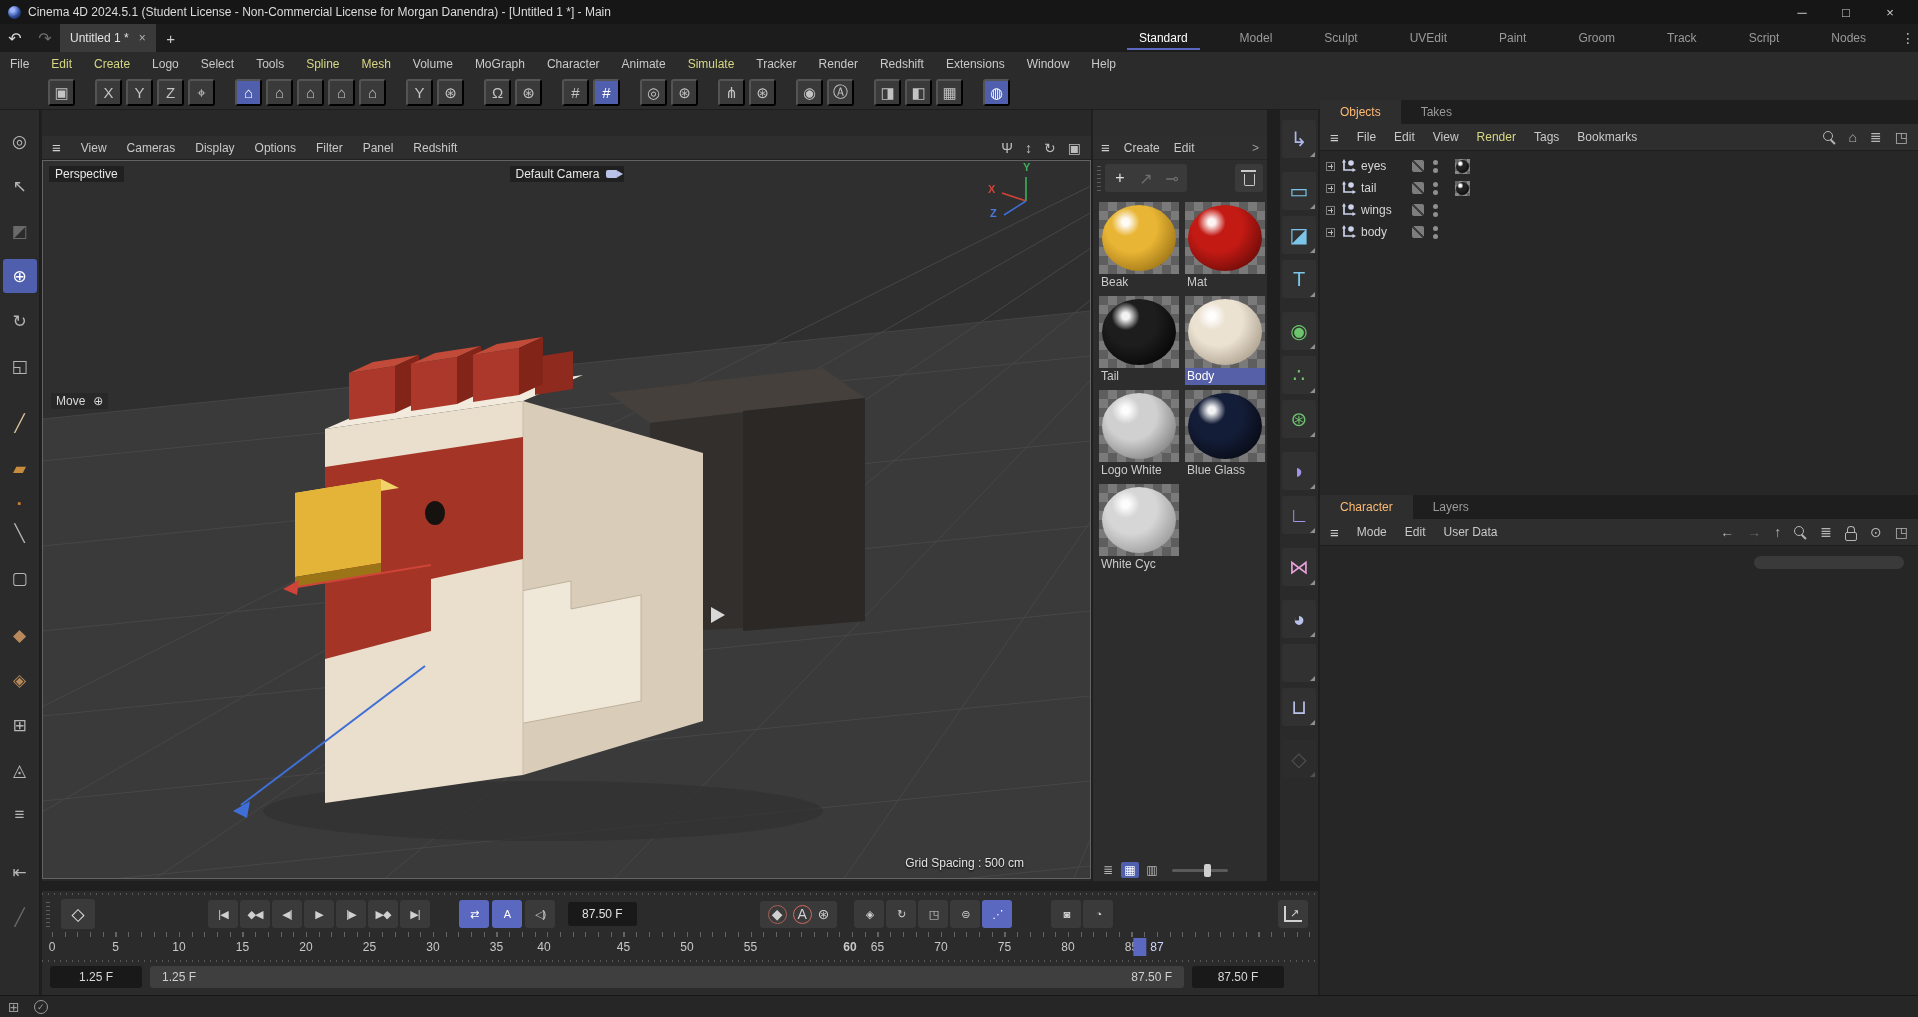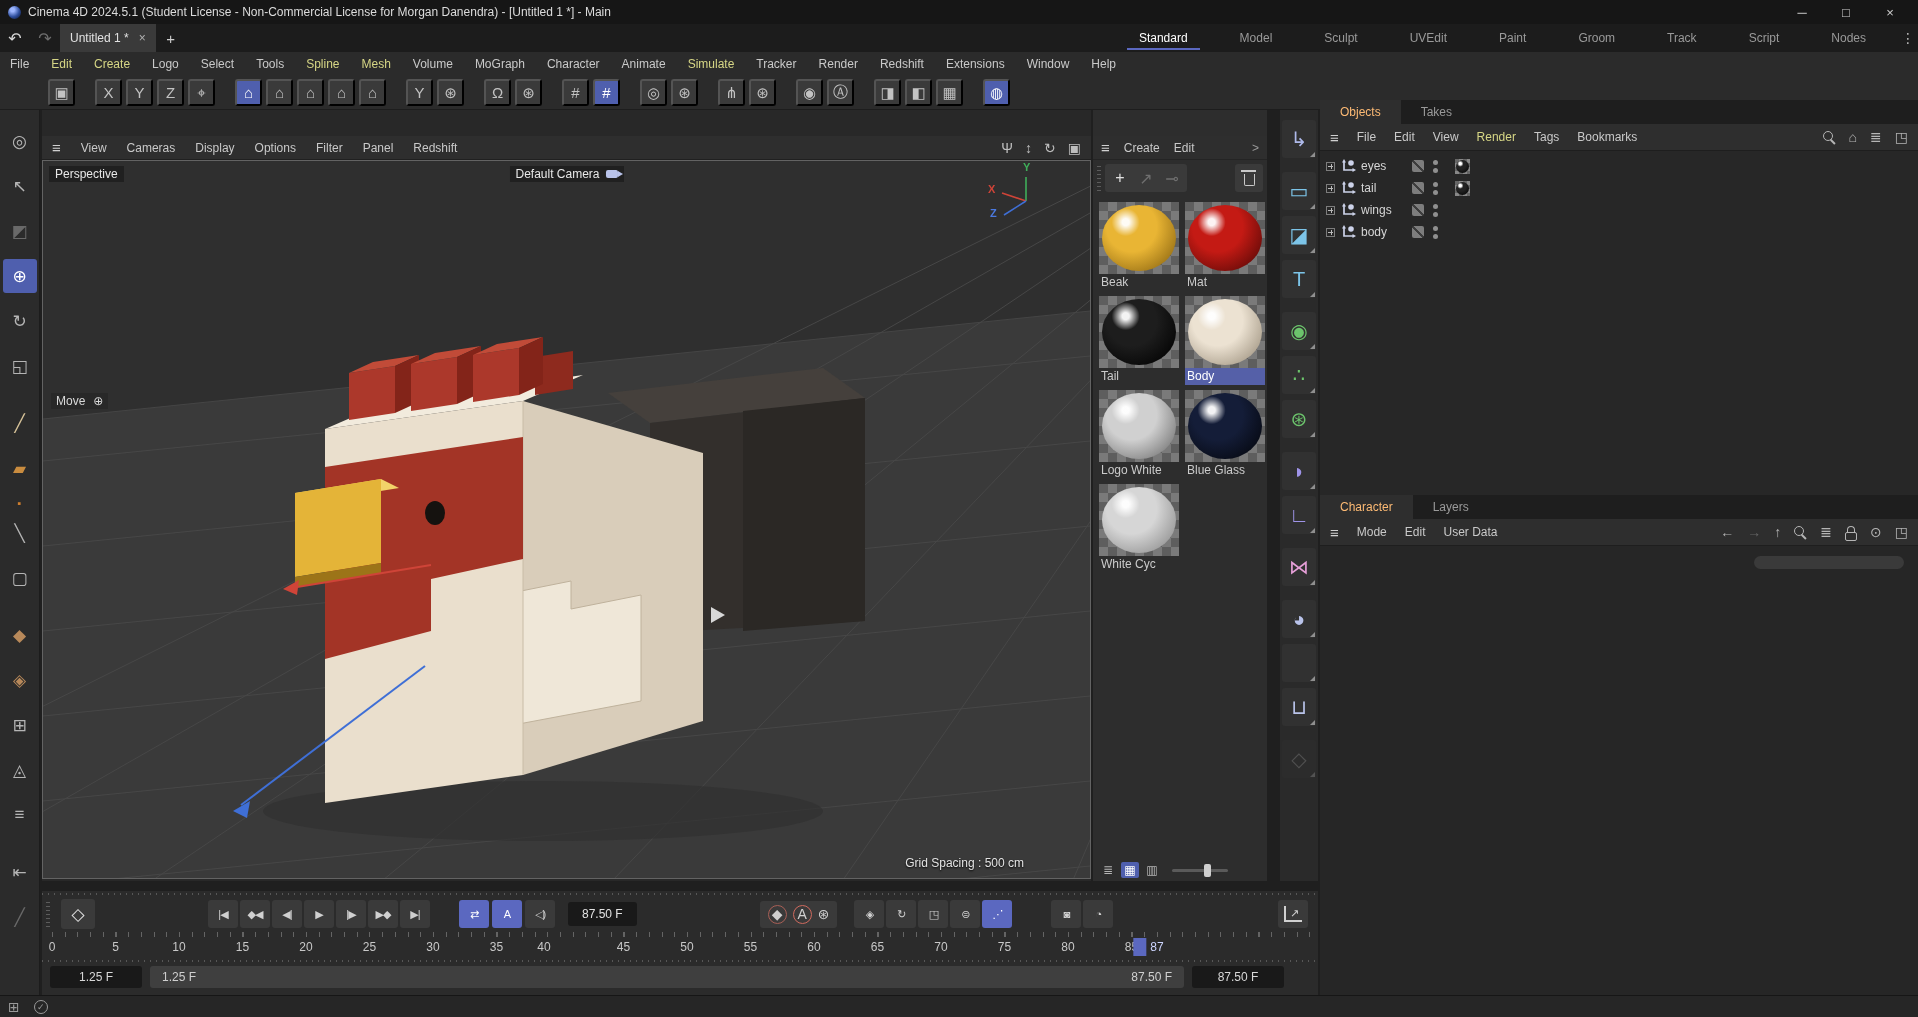--- a/index.html
+++ b/index.html
@@ -612,21 +612,21 @@
         <span class="tick" style="left: 137px;">10</span>
         <span class="tick" style="left: 200.5px;">15</span>
         <span class="tick" style="left: 264px;">20</span>
         <span class="tick" style="left: 327.5px;">25</span>
         <span class="tick" style="left: 391px;">30</span>
         <span class="tick" style="left: 454.5px;">35</span>
         <span class="tick" style="left: 490px; margin-left: 12px;">40</span>
         <span class="tick" style="left: 581.5px;">45</span>
         <span class="tick" style="left: 645px;">50</span>
         <span class="tick" style="left: 708.5px;">55</span>
-        <span class="tick" style="left: 772px;">60</span>
+        <span class="tick" style="left: 808px; font-weight: bold;">60</span>
         <span class="tick" style="left: 835.5px;">65</span>
         <span class="tick" style="left: 899px;">70</span>
         <span class="tick" style="left: 962.5px;">75</span>
         <span class="tick" style="left: 1026px;">80</span>
         <span class="tick" style="left: 1089.5px;">85</span>
         <span class="tick cur" style="left: 1114.9px;">87</span>
       </div>
     <div class="dotrow"></div>
     <div id="botrow">
       <span class="rfield">1.25 F</span>

